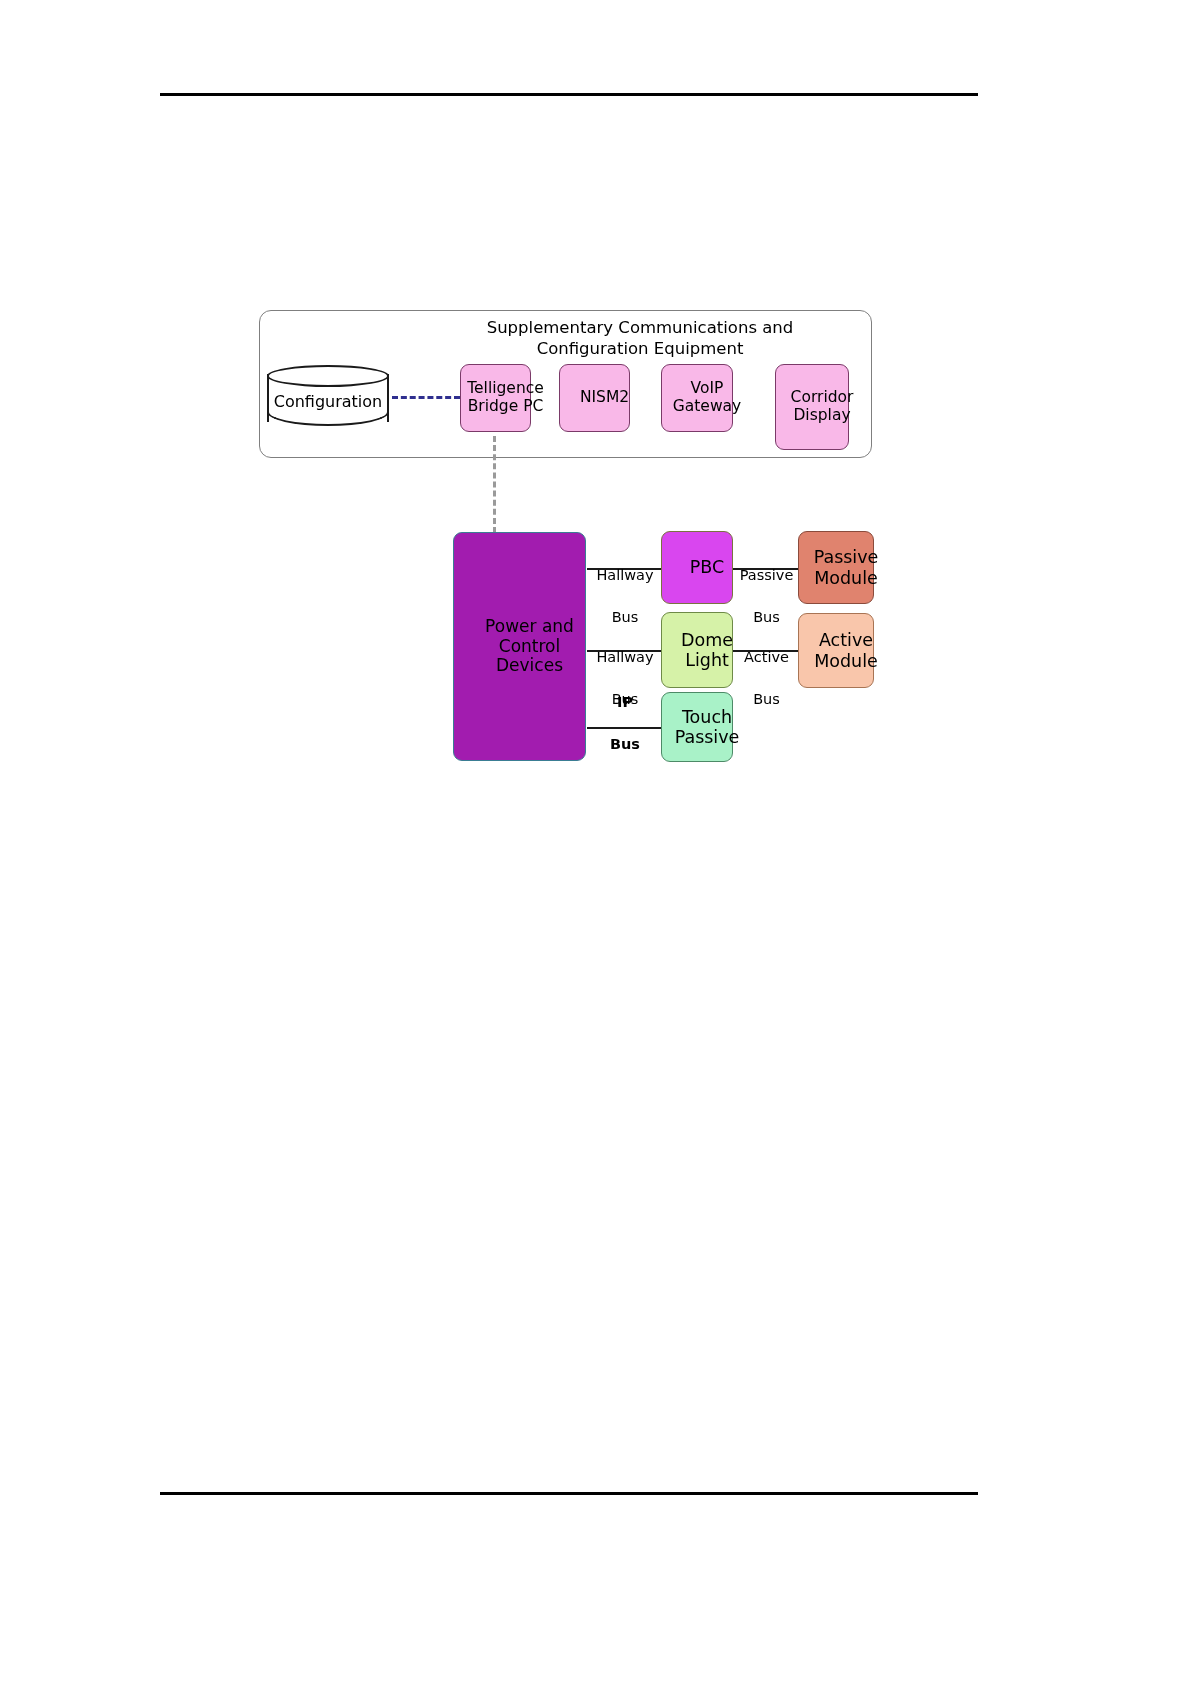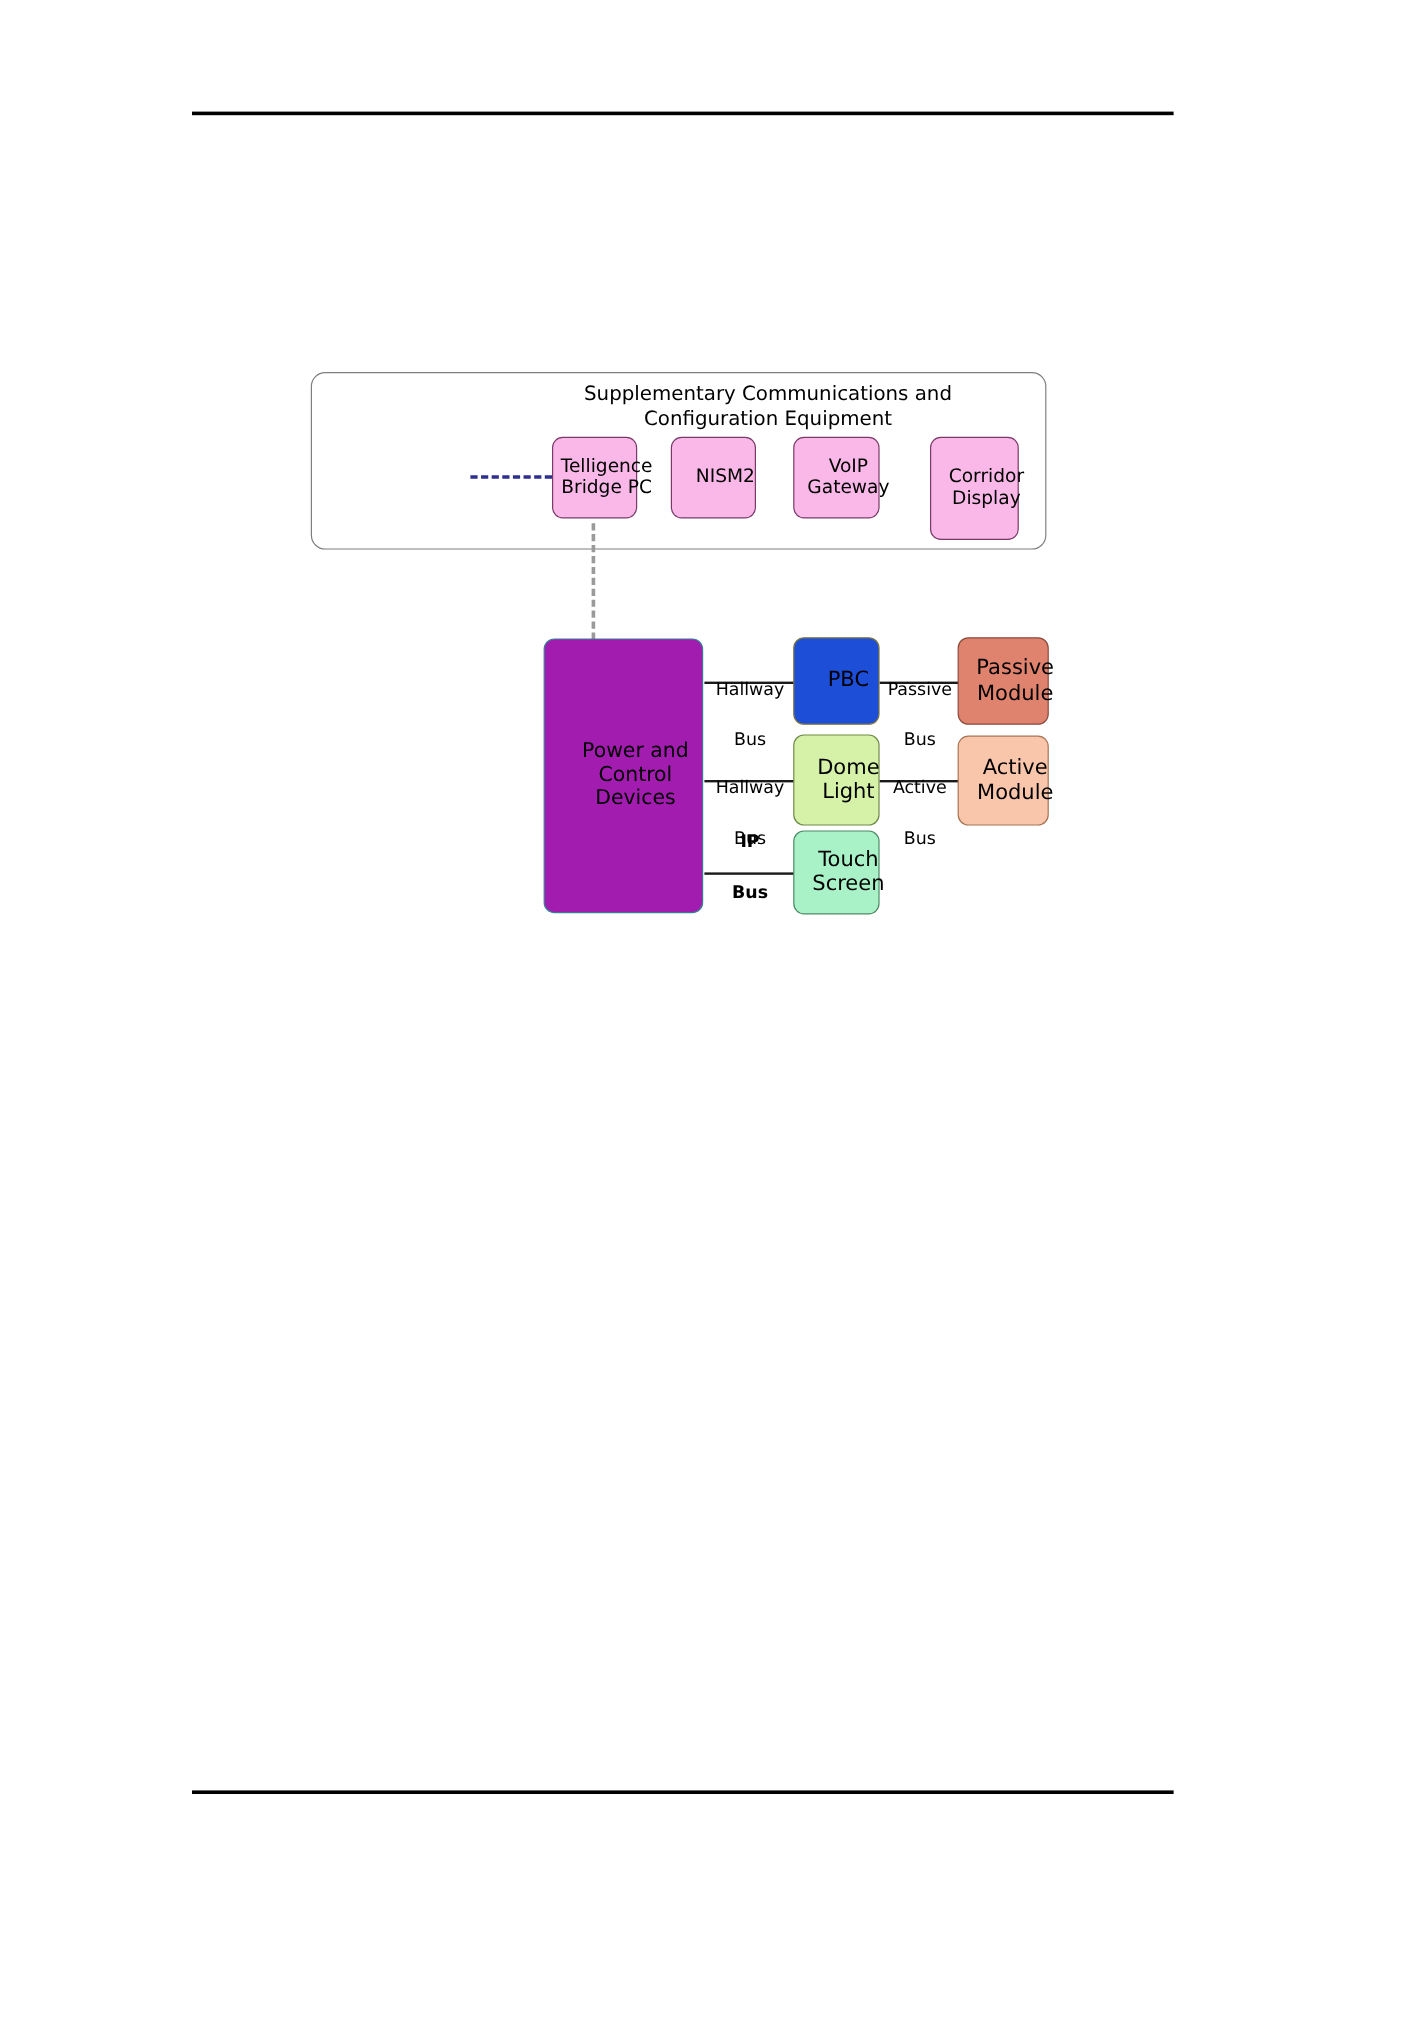--- a/index.html
+++ b/index.html
@@ -145,21 +145,21 @@
     background: #f9b8e8;
     border: 1.3px solid #7a3a68;
     font-size: 15.5px;
   }
   .node.blue {
     background: #a21caf;
     border: 1.3px solid #3a7d93;
     font-size: 17px;
   }
   .node.yellow {
-    background: #1d4ed8;
+    background: #d946ef;
     border: 1.3px solid #7a7340;
     font-size: 17.5px;
   }
   .node.lightgreen {
     background: #d6f2a8;
     border: 1.3px solid #6e8a47;
     font-size: 17.5px;
   }
   .node.mint {
     background: #a9f2c8;
@@ -227,20 +227,26 @@
 
 <div class="page-rule header"></div>
 <div class="page-rule footer"></div>
 
 <div id="diagram">
 
   <div class="group-box"></div>
   <div class="group-title">Supplementary Communications and
 Configuration Equipment</div>
 
+  <div class="cylinder">
+    <div class="cyl-body"></div>
+    <div class="cyl-bottom"></div>
+    <div class="cyl-top"></div>
+    <div class="cyl-label">Configuration</div>
+  </div>
 
   <div class="dash-blue"></div>
   <div class="dash-grey"></div>
 
   <div class="node pink" id="node-telligence">Telligence
 Bridge PC</div>
   <div class="node pink" id="node-nism2">NISM2</div>
   <div class="node pink" id="node-voip">VoIP
 Gateway</div>
   <div class="node pink" id="node-corridor">Corridor
@@ -273,19 +279,19 @@
   </div>
   <div class="bus-label" id="bus-active-label">
     <span class="top">Active</span>
     <span class="bot">Bus</span>
   </div>
 
   <div class="node yellow" id="node-pbc">PBC</div>
   <div class="node lightgreen" id="node-dome">Dome
 Light</div>
   <div class="node mint" id="node-touch">Touch
-Screen</div>
+Passive</div>
   <div class="node salmon-dark" id="node-passive">Passive
 Module</div>
   <div class="node salmon-light" id="node-active">Active
 Module</div>
 
 </div>
 
 </body></html>

